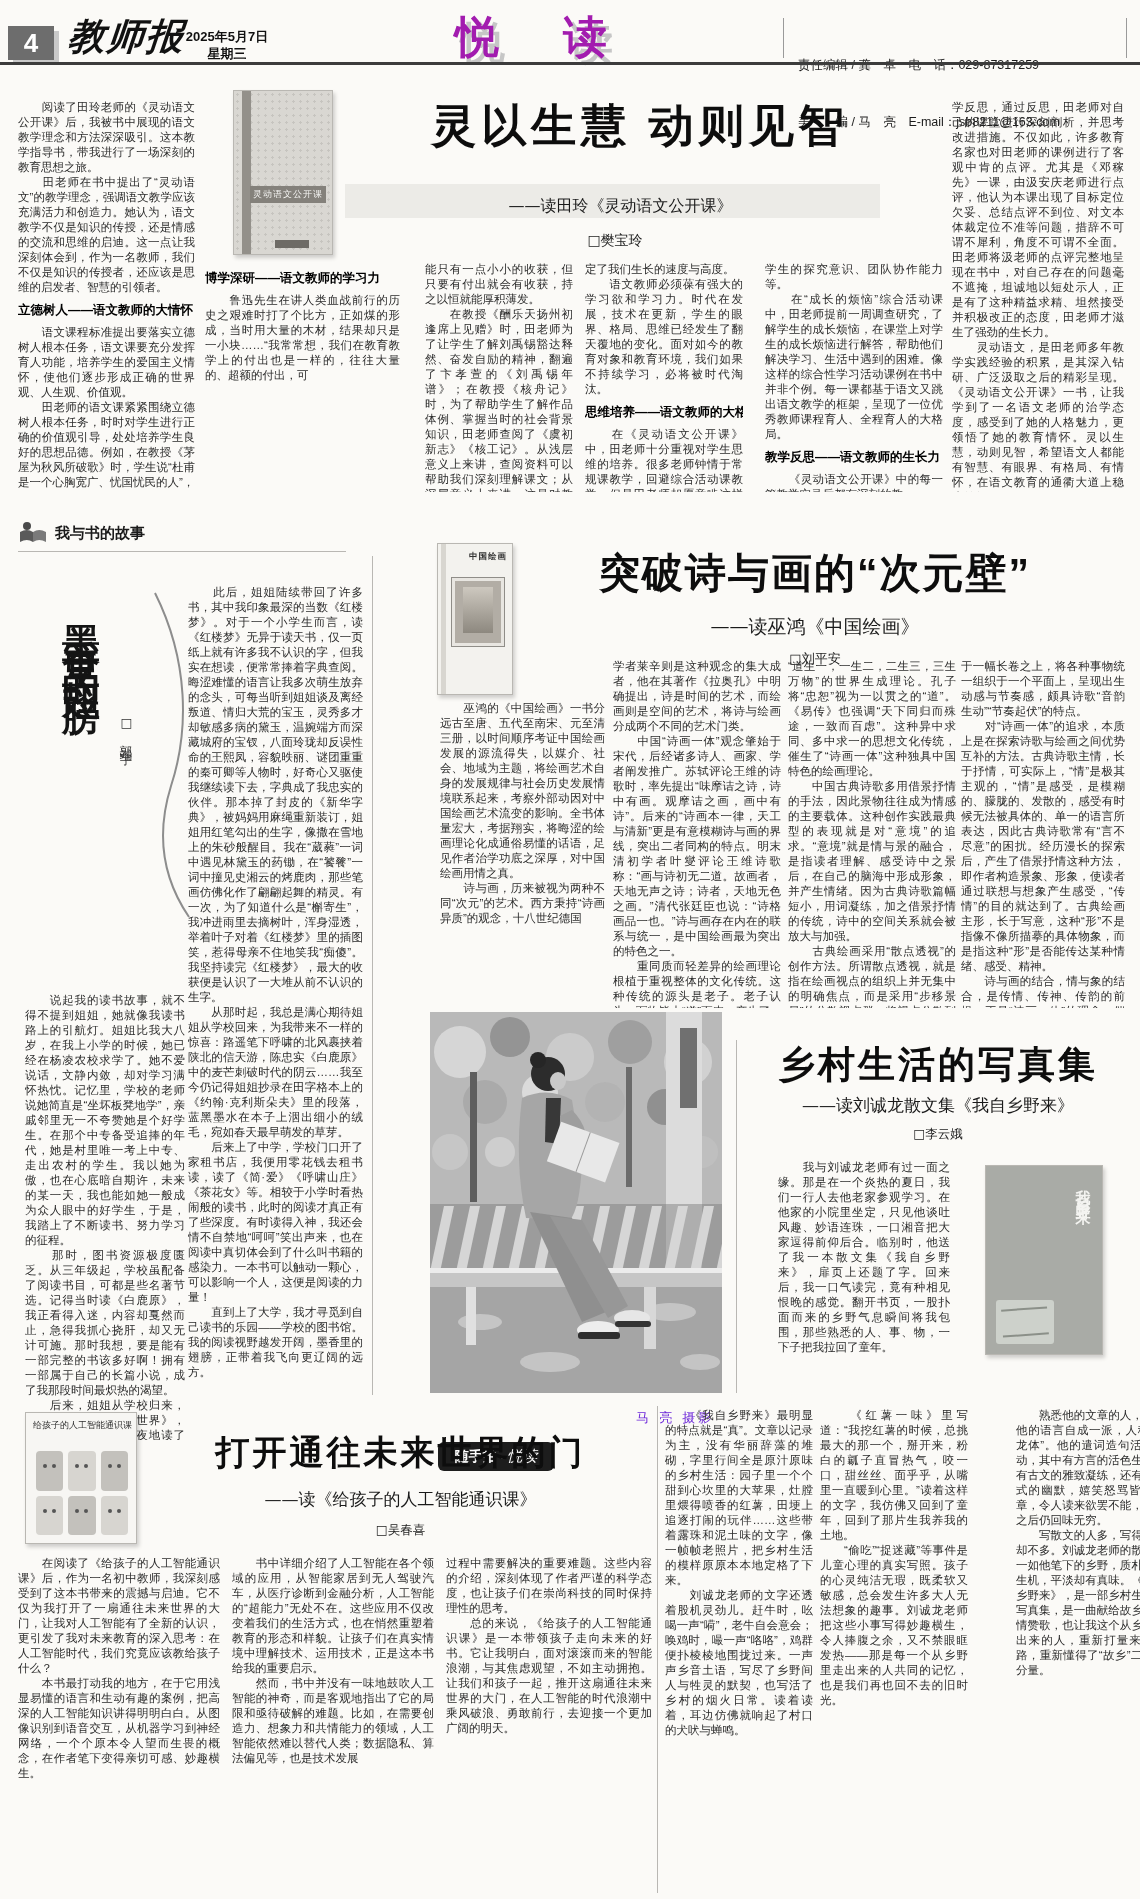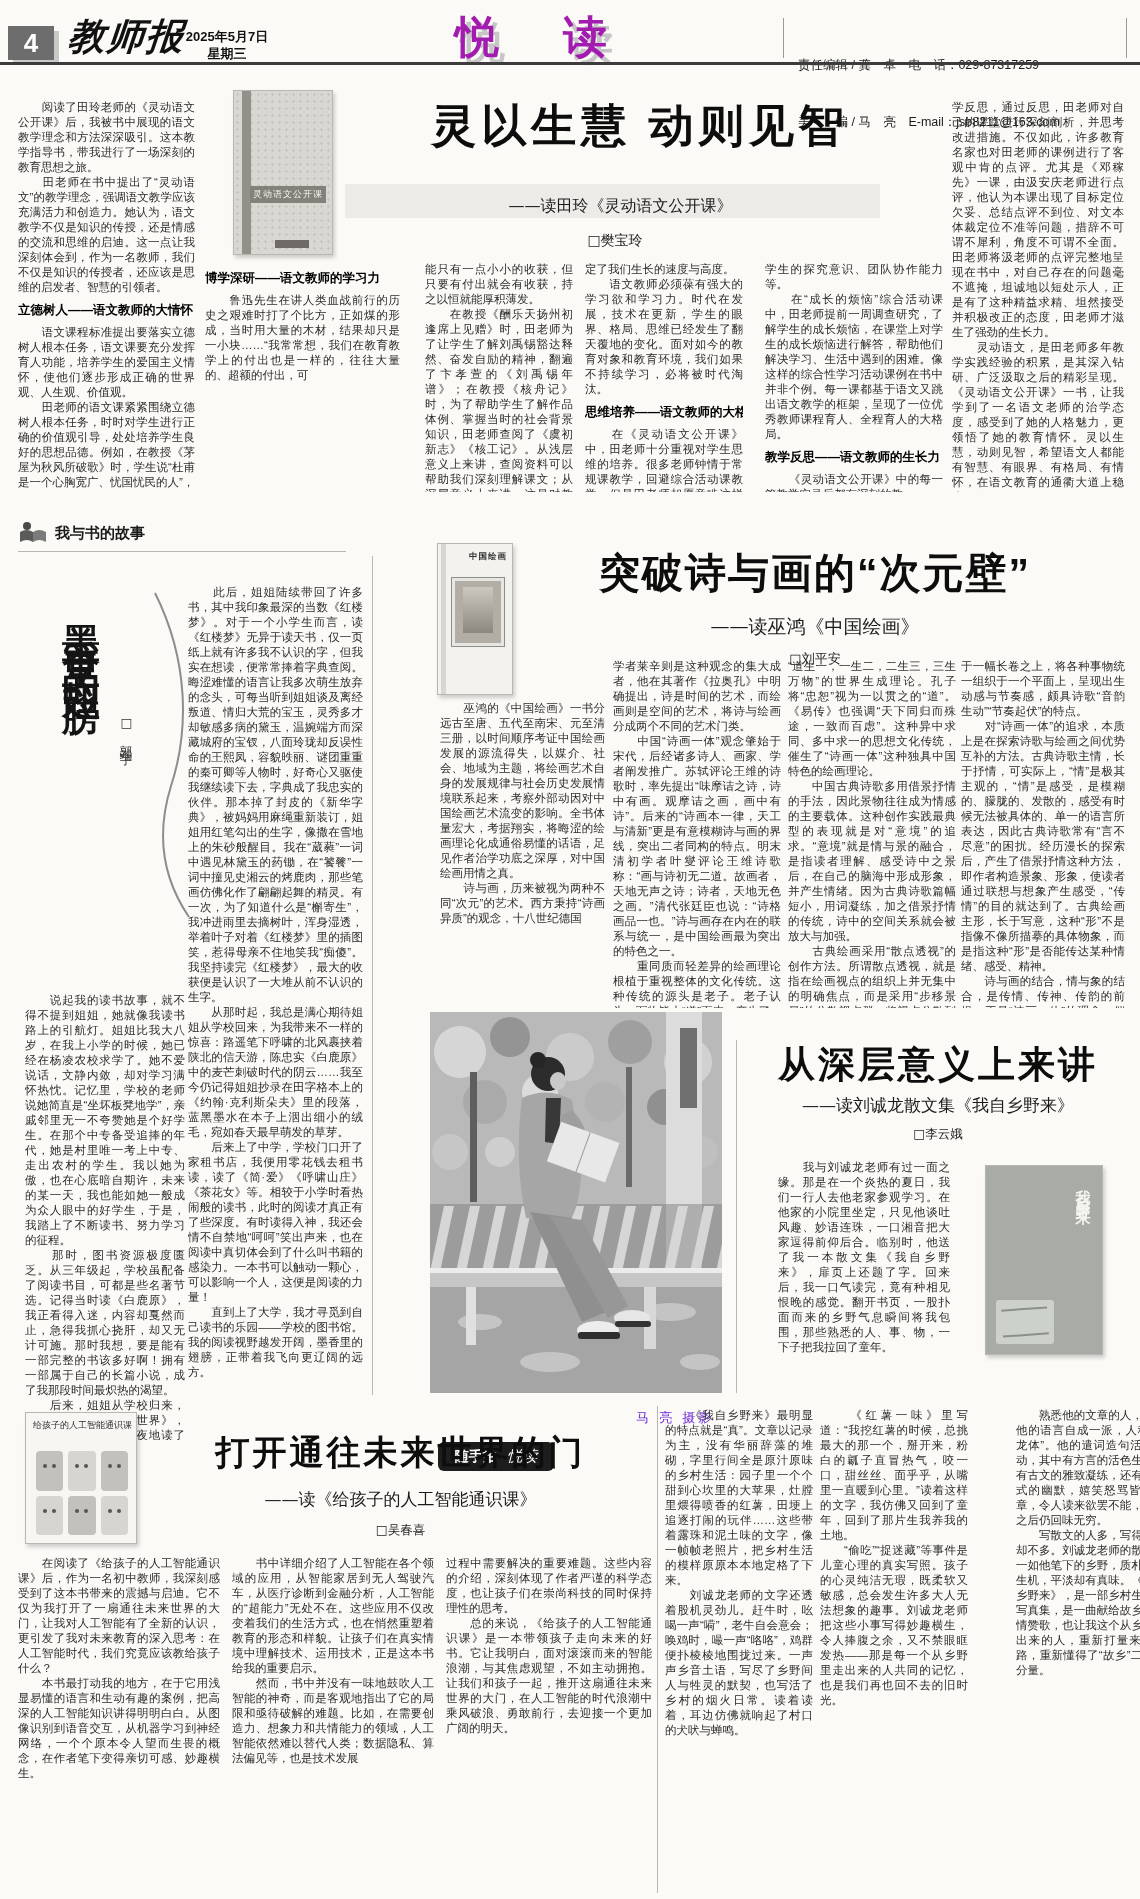--- a/index.html
+++ b/index.html
@@ -251,21 +251,21 @@
     </svg>
   </div>
   <div class="abs snapbadge" style="left:438px;top:1402px;width:116px;height:29px;margin-top:40px;">
     <span class="b">随手拍</span>
       <span>·</span>
       <span class="s">悦读</span>
   </div>
   <div class="abs credit" style="left:636px;top:1409px;">马 亮 摄影</div>
   <div class="abs thin" style="left:736px;top:1040px;width:1px;height:353px;"></div>
 
-  <div class="abs htitle" style="left:750px;top:1040px;width:376px;font-size:37px;letter-spacing:3px;">从深层意义上来讲</div>
+  <div class="abs htitle" style="left:750px;top:1040px;width:376px;font-size:37px;letter-spacing:3px;">乡村生活的写真集</div>
   <div class="abs hsub" style="left:750px;top:1094px;width:376px;font-size:17px;">——读刘诚龙散文集《我自乡野来》</div>
   <div class="abs hby" style="left:750px;top:1126px;width:376px;font-size:12.5px;">□李云娥</div>
   <div class="abs bt" style="left:778px;top:1160px;width:172px;height:233px;">
     <div class="p">　　我与刘诚龙老师有过一面之缘。那是在一个炎热的夏日，我们一行人去他老家参观学习。在他家的小院里坐定，只见他谈吐风趣、妙语连珠，一口湘音把大家逗得前仰后合。临别时，他送了我一本散文集《我自乡野来》，扉页上还题了字。回来后，我一口气读完，竟有种相见恨晚的感觉。翻开书页，一股扑面而来的乡野气息瞬间将我包围，那些熟悉的人、事、物，一下子把我拉回了童年。</div>
   </div>
   <div class="abs cover cov3" style="left:985px;top:1165px;width:118px;height:190px;">
     <div class="t">我自乡野来</div>
     <div class="sketch"></div>
   </div>
   <div class="abs thin" style="left:657px;top:1406px;width:1px;height:487px;"></div>

